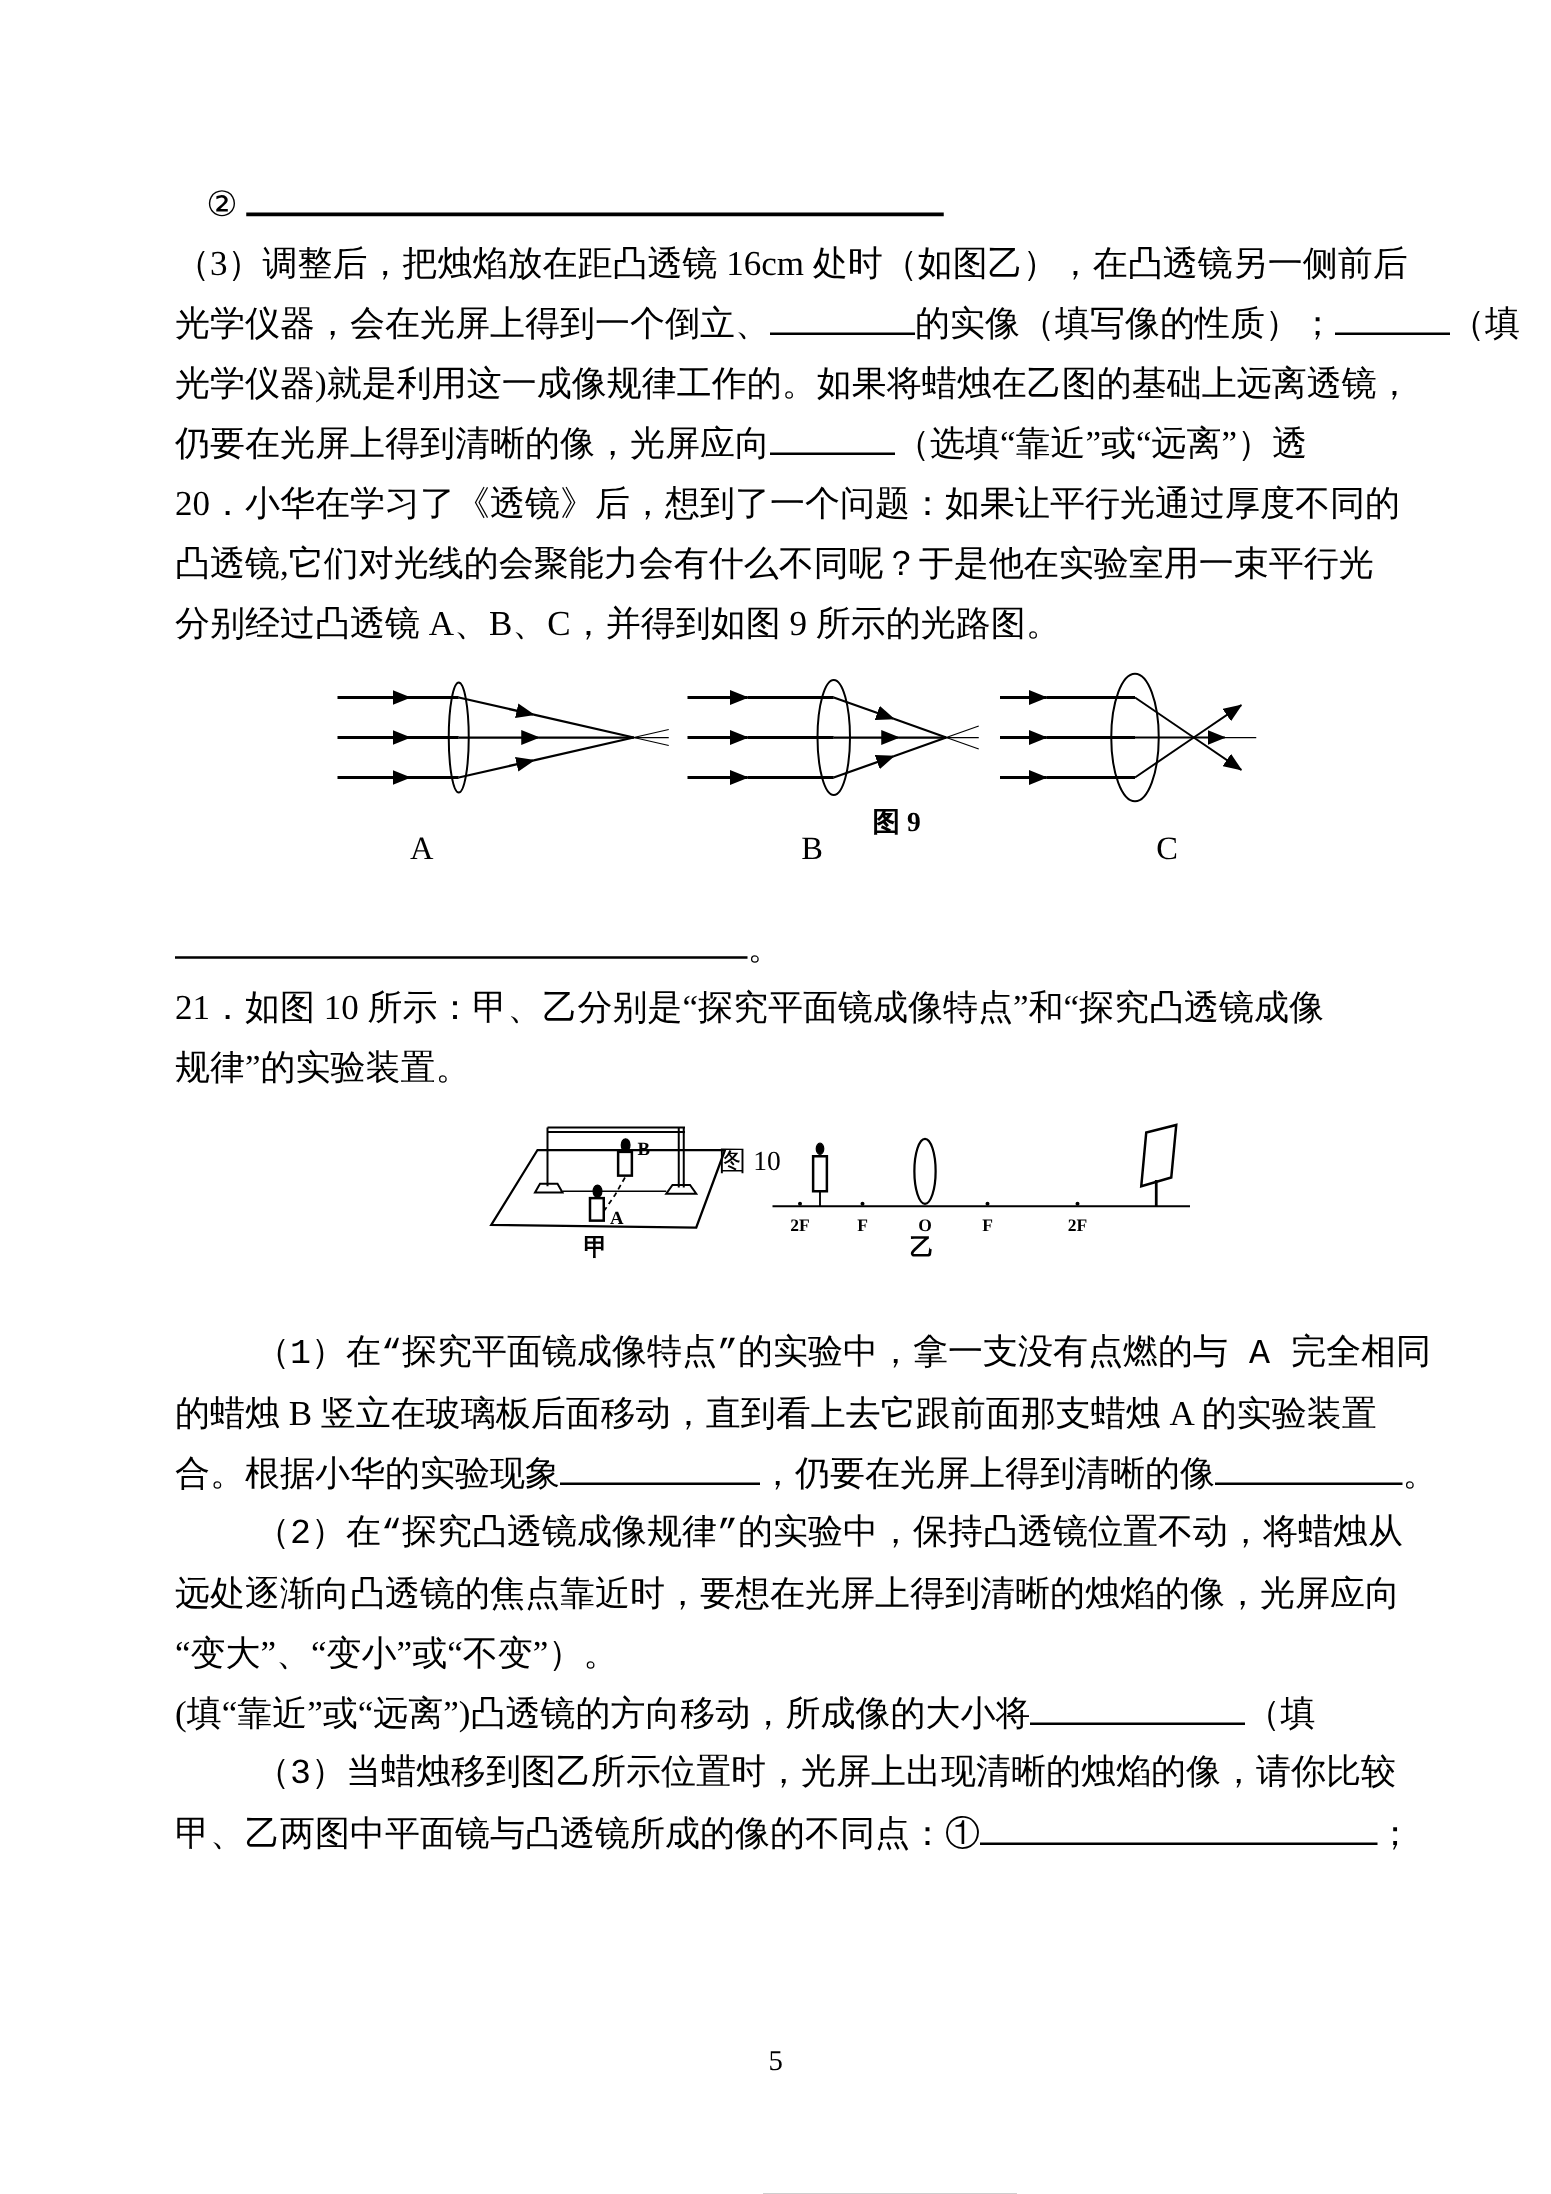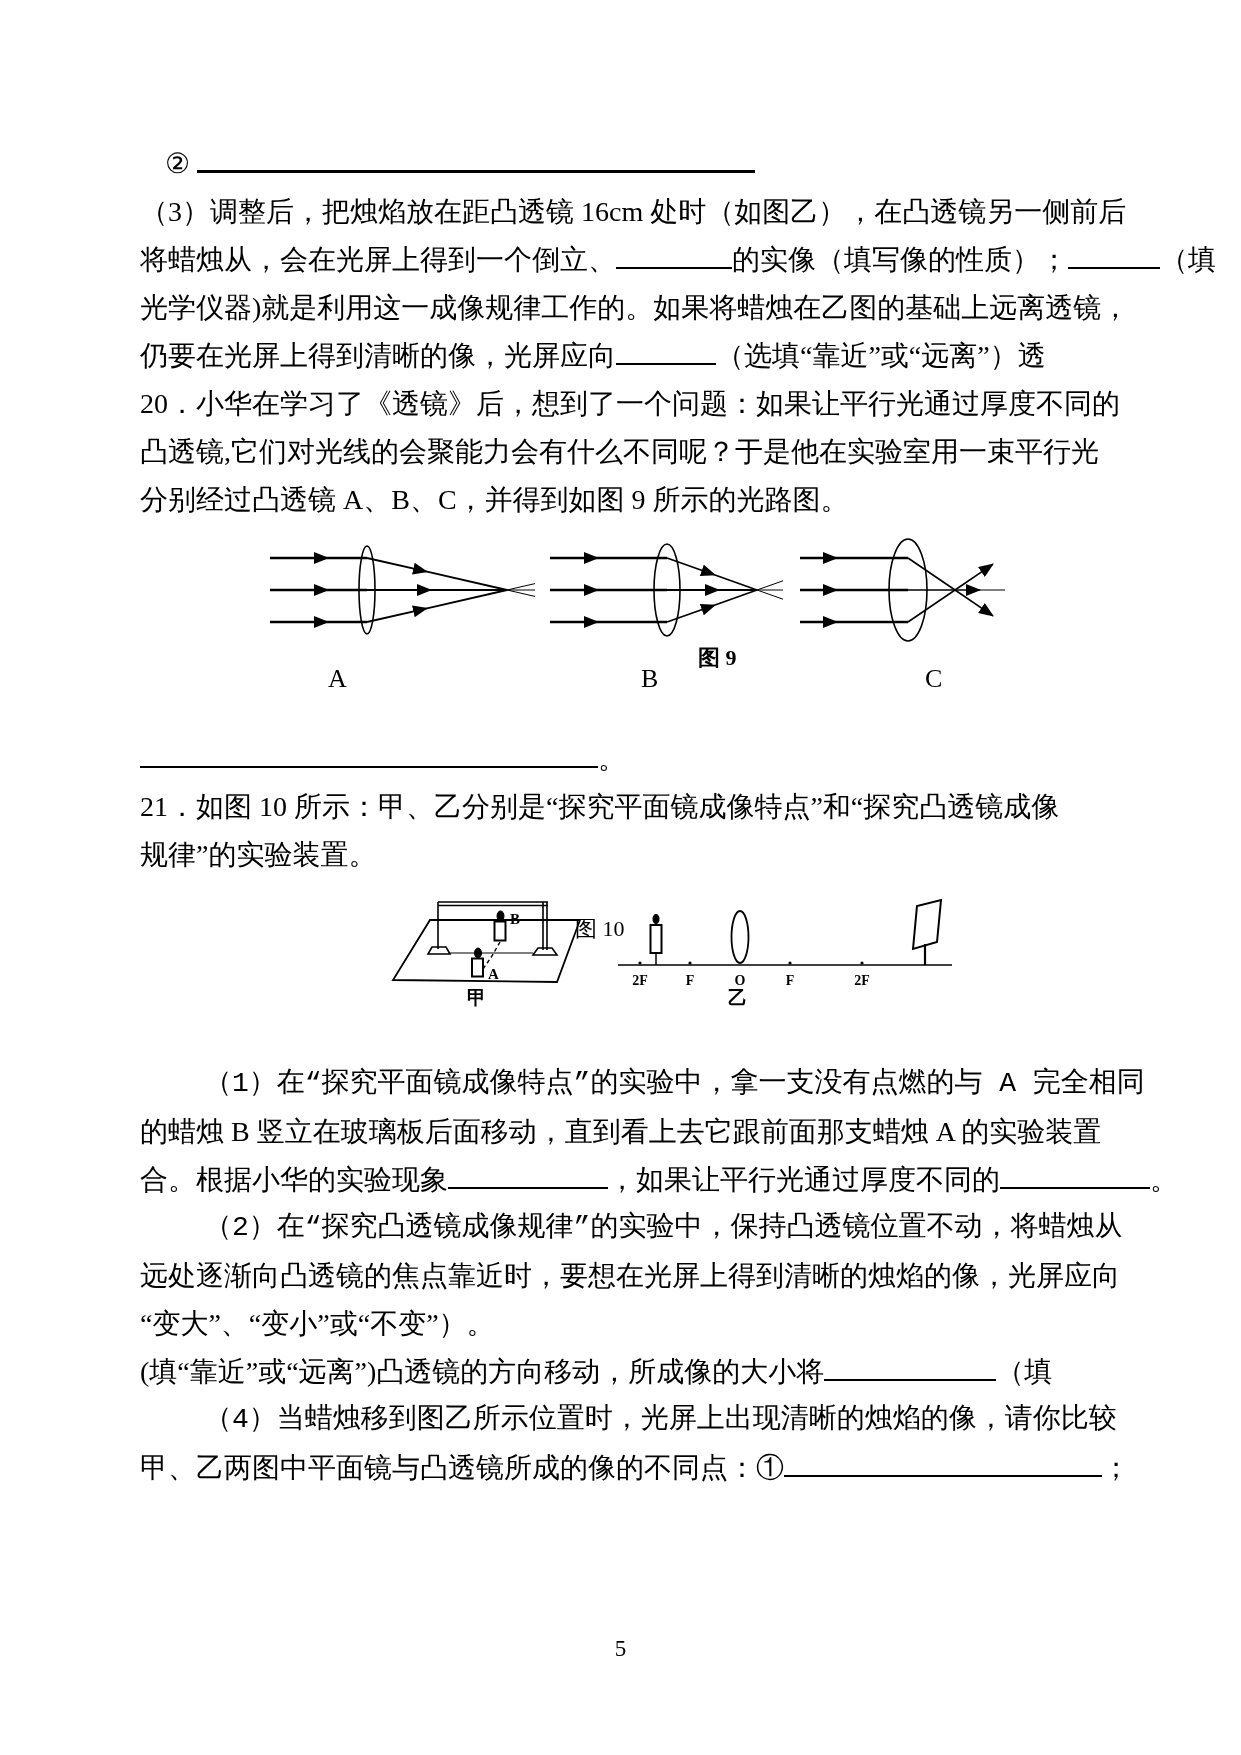--- a/index.html
+++ b/index.html
@@ -25,21 +25,21 @@
 </style>
 </head>
 <body>
 
 <div class="page">
   <div class="content">
 
     <p class="ln ind-small"><span>②</span> <span class="blank-heavy" style="width:558px"></span></p>
 
     <p class="ln"><span>（3）调整后，把烛焰放在距凸透镜 16cm 处时（如图乙），在凸透镜另一侧前后</span></p>
-    <p class="ln"><span>将蜡烛从，会在光屏上得到一个倒立、</span><span class="blank" style="width:116px"></span><span>的实像（填写像的性质）；</span><span class="blank" style="width:92px"></span><span>（填</span></p>
+    <p class="ln"><span>光学仪器，会在光屏上得到一个倒立、</span><span class="blank" style="width:116px"></span><span>的实像（填写像的性质）；</span><span class="blank" style="width:92px"></span><span>（填</span></p>
     <p class="ln"><span>光学仪器)就是利用这一成像规律工作的。如果将蜡烛在乙图的基础上远离透镜，</span></p>
     <p class="ln"><span>仍要在光屏上得到清晰的像，光屏应向</span><span class="blank" style="width:100px"></span><span>（选填“靠近”或“远离”）透</span></p>
 
     <p class="ln"><span>20．小华在学习了《透镜》后，想到了一个问题：如果让平行光通过厚度不同的</span></p>
     <p class="ln"><span>凸透镜,它们对光线的会聚能力会有什么不同呢？于是他在实验室用一束平行光</span></p>
     <p class="ln"><span>分别经过凸透镜 A、B、C，并得到如图 9 所示的光路图。</span></p>
 
     <div class="fig9-wrap">
       <svg width="810" height="160" viewBox="0 0 810 160">
         <defs>
@@ -182,26 +182,26 @@
         <text class="figtext" x="320" y="93" font-size="14" font-weight="bold" text-anchor="middle">F</text>
         <text class="figtext" x="370" y="93" font-size="14" font-weight="bold" text-anchor="middle">O</text>
         <text class="figtext" x="420" y="93" font-size="14" font-weight="bold" text-anchor="middle">F</text>
         <text class="figtext" x="492" y="93" font-size="14" font-weight="bold" text-anchor="middle">2F</text>
         <text class="figtext" x="358" y="112" font-size="19" font-weight="bold">乙</text>
       </svg>
     </div>
 
     <p class="ln ind-para"><span>（1）在“探究平面镜成像特点”的实验中，拿一支没有点燃的与 A 完全相同</span></p>
     <p class="ln"><span>的蜡烛 B 竖立在玻璃板后面移动，直到看上去它跟前面那支蜡烛 A 的实验装置</span></p>
-    <p class="ln"><span>合。根据小华的实验现象</span><span class="blank" style="width:160px"></span><span>，如果让平行光通过厚度不同的</span><span class="blank" style="width:150px"></span><span>。</span></p>
+    <p class="ln"><span>合。根据小华的实验现象</span><span class="blank" style="width:160px"></span><span>，仍要在光屏上得到清晰的像</span><span class="blank" style="width:150px"></span><span>。</span></p>
 
     <p class="ln ind-para"><span>（2）在“探究凸透镜成像规律”的实验中，保持凸透镜位置不动，将蜡烛从</span></p>
     <p class="ln"><span>远处逐渐向凸透镜的焦点靠近时，要想在光屏上得到清晰的烛焰的像，光屏应向</span></p>
     <p class="ln"><span>“变大”、“变小”或“不变”）。</span></p>
     <p class="ln"><span>(填“靠近”或“远离”)凸透镜的方向移动，所成像的大小将</span><span class="blank" style="width:172px"></span><span>（填</span></p>
 
-    <p class="ln ind-para"><span>（4）当蜡烛移到图乙所示位置时，光屏上出现清晰的烛焰的像，请你比较</span></p>
+    <p class="ln ind-para"><span>（3）当蜡烛移到图乙所示位置时，光屏上出现清晰的烛焰的像，请你比较</span></p>
     <p class="ln"><span>甲、乙两图中平面镜与凸透镜所成的像的不同点：</span><span>①</span><span class="blank" style="width:318px"></span><span>；</span></p>
 
   </div>
 
   <div class="pageno">5</div>
 </div>
 
 </body></html>

